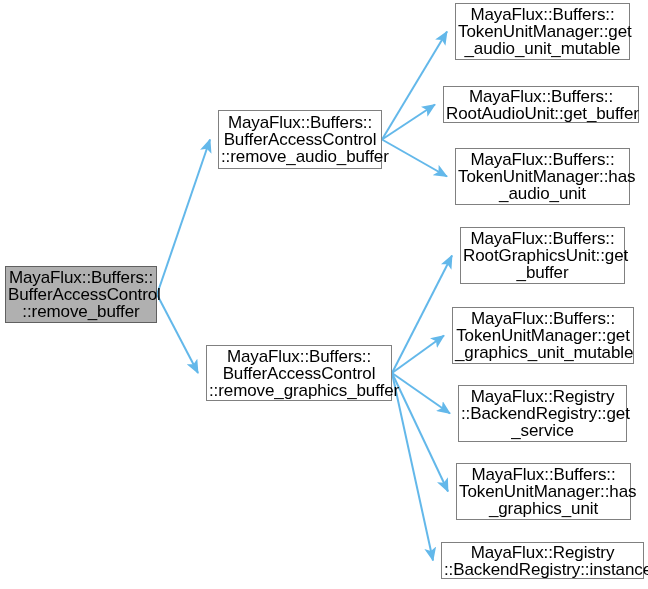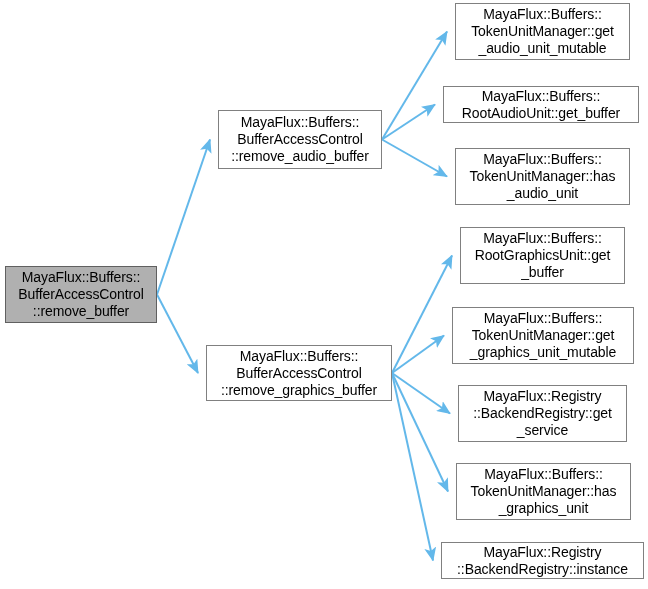--- a/index.html
+++ b/index.html
@@ -25,21 +25,21 @@
   }
   .node {
     position: absolute;
     box-sizing: border-box;
     background: #ffffff;
     border: 1px solid #808080;
     display: flex;
     align-items: center;
     justify-content: center;
     text-align: center;
-    font-size: 14px;
+    font-size: 17px;
     line-height: 17px;
     color: #000000;
     letter-spacing: -0.1px;
     z-index: 2;
     padding: 0 2px;
   }
   .node.highlight {
     background: #b0b0b0;
     border: 1px solid #606060;
   }

